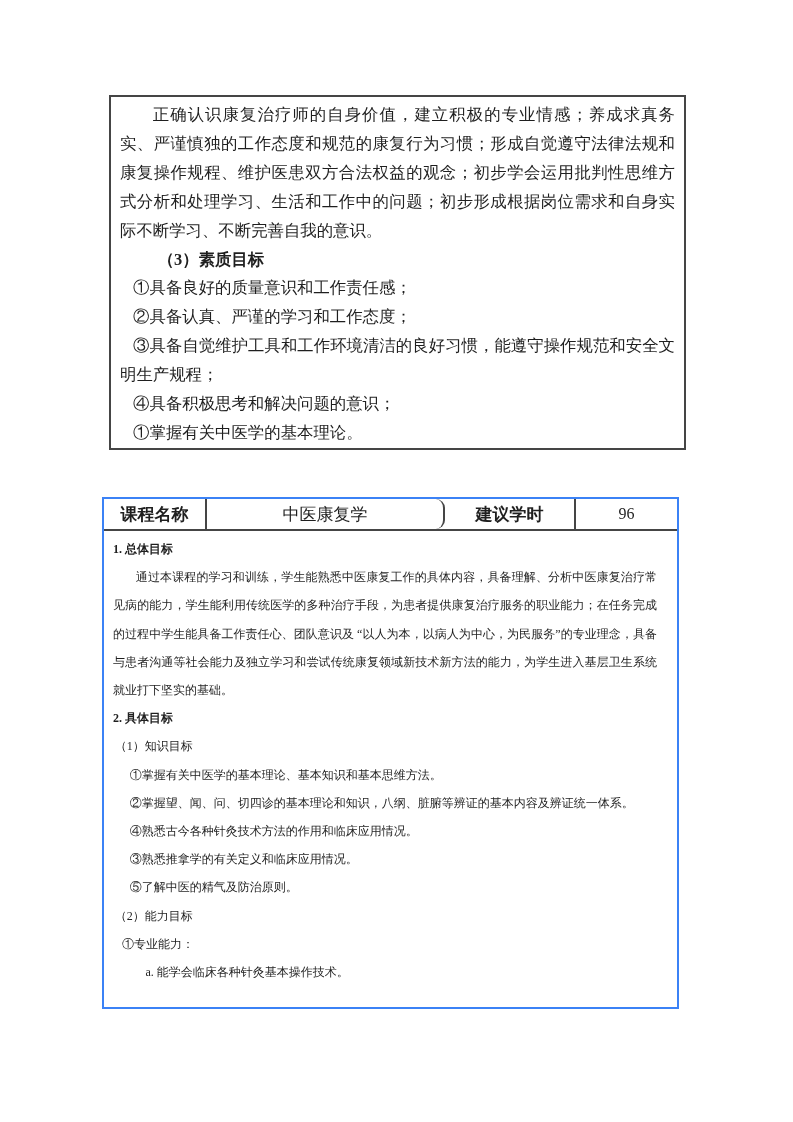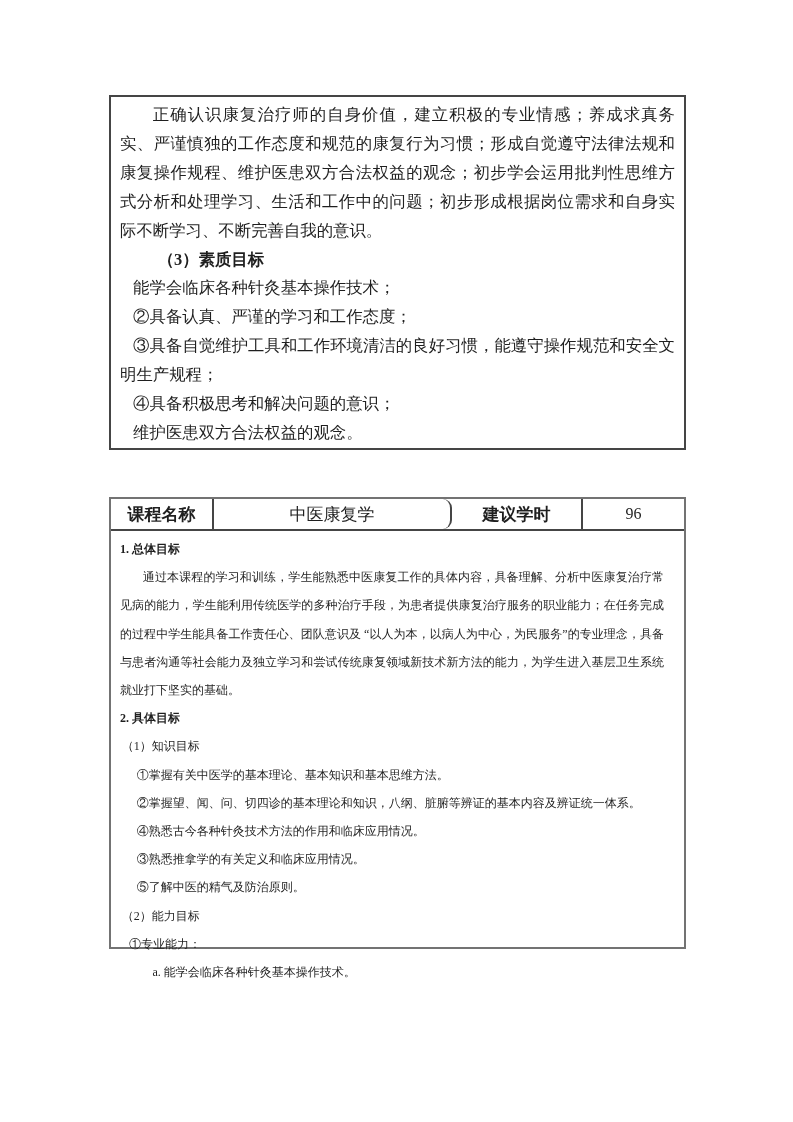--- a/index.html
+++ b/index.html
@@ -32,25 +32,25 @@
     line-height: 28.9px;
     text-align: justify;
   }
   .goals-box .para { text-indent: 2em; }
   .goals-box .subheading { text-indent: 2.3em; font-weight: bold; }
   .goals-box .item { text-indent: 0.8em; }
 
   
   .course-table {
     position: absolute;
-    left: 109px;
+    left: 102px;
     top: 497px;
     width: 577px;
-    height: 452px;
-    border: 2px solid #737373;
+    height: 512px;
+    border: 2px solid #3b82f6;
     box-sizing: border-box;
   }
   .course-table .thead {
     display: flex;
     height: 30px;
     border-bottom: 2px solid #454545;
     font-size: 17px;
     align-items: stretch;
   }
   .course-table .th, .course-table .td {
@@ -78,25 +78,25 @@
   .tbody .subitem-a { text-indent: 0.2em; margin-left: 30px; }
 </style>
 </head>
 <body>
 
 <div class="page">
 
   <div class="goals-box">
     <p class="para">正确认识康复治疗师的自身价值，建立积极的专业情感；养成求真务实、严谨慎独的工作态度和规范的康复行为习惯；形成自觉遵守法律法规和康复操作规程、维护医患双方合法权益的观念；初步学会运用批判性思维方式分析和处理学习、生活和工作中的问题；初步形成根据岗位需求和自身实际不断学习、不断完善自我的意识。</p>
     <p class="subheading">（3）素质目标</p>
-    <p class="item">能学会临床各种针灸基本操作技术；</p>
+    <p class="item">①具备良好的质量意识和工作责任感；</p>
     <p class="item">②具备认真、严谨的学习和工作态度；</p>
     <p class="item">③具备自觉维护工具和工作环境清洁的良好习惯，能遵守操作规范和安全文明生产规程；</p>
     <p class="item">④具备积极思考和解决问题的意识；</p>
-    <p class="item">维护医患双方合法权益的观念。</p>
+    <p class="item">①掌握有关中医学的基本理论。</p>
   </div>
 
   <div class="course-table">
 
     <div class="thead">
       <div class="th cell-course-label">课程名称</div>
       <div class="td cell-course-value">中医康复学</div>
       <div class="th cell-hours-label">建议学时</div>
       <div class="td cell-hours-value">96</div>
     </div>

